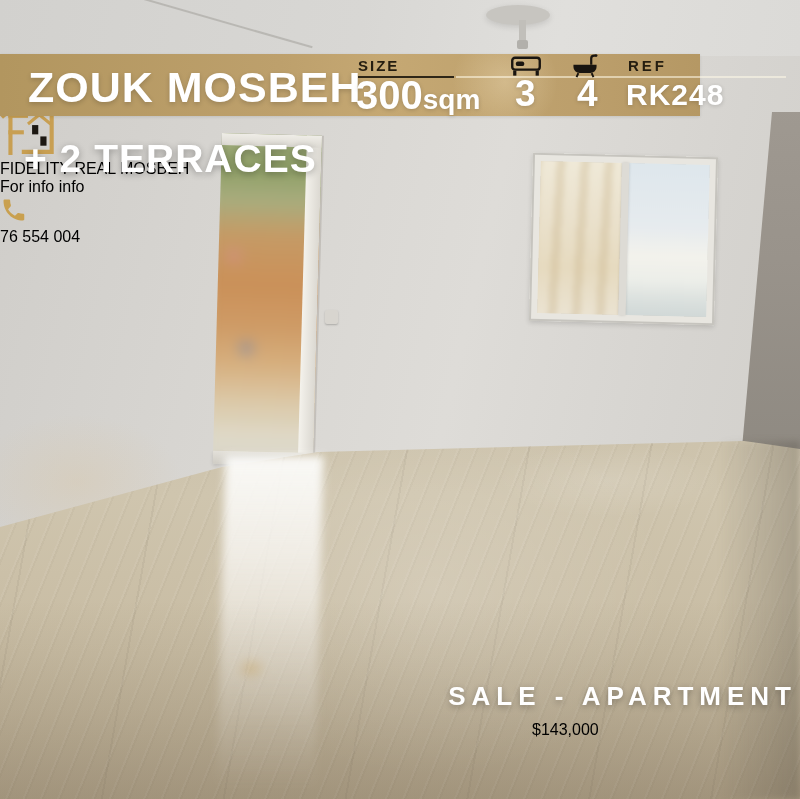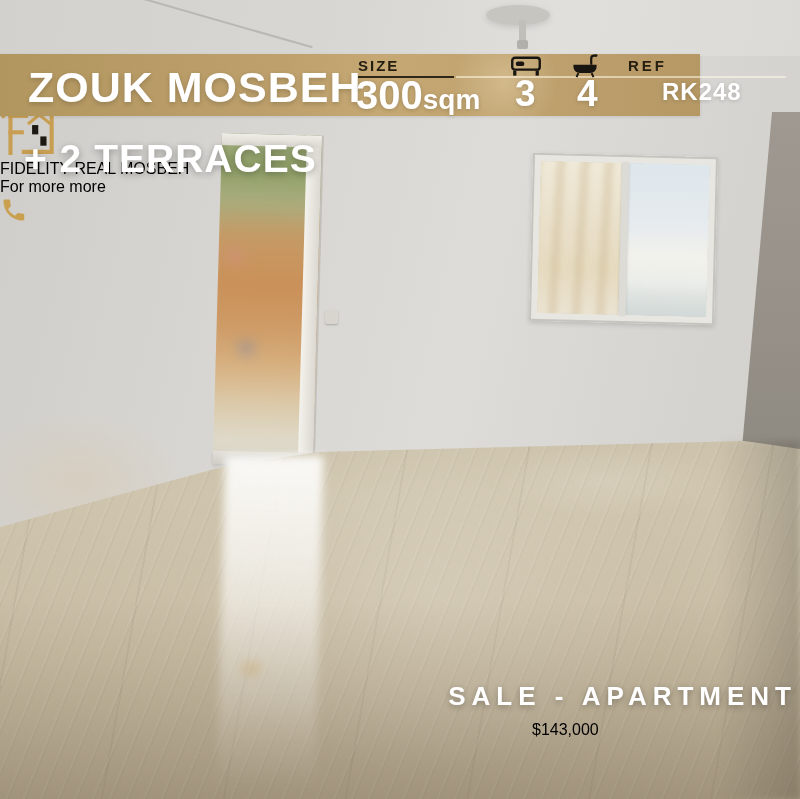--- a/index.html
+++ b/index.html
@@ -88,21 +88,21 @@
   .hdr-value{position:absolute;top:19px;color:#fff;font-weight:bold;
     text-shadow:0 1px 4px rgba(0,0,0,.18);white-space:nowrap;}
   .size-col .hdr-label{left:358px;}
   .size-value{left:356px;font-size:40px;}
   .size-unit{font-size:28px;font-weight:bold;}
   .bed-icon-box{position:absolute;left:508px;top:1px;width:36px;height:21px;}
   .bed-num{left:515px;font-size:37px;}
   .bath-icon-box{position:absolute;left:570px;top:0px;width:30px;height:22px;}
   .bath-num{left:577px;font-size:37px;}
   .ref-label{left:628px;letter-spacing:3px;}
-  .ref-value{left:626px;font-size:24px;top:24px;letter-spacing:1px;margin-left:36px;}
+  .ref-value{left:626px;font-size:30px;top:24px;letter-spacing:1px;}
   
   .terraces{position:absolute;left:24px;top:137px;font-size:39px;font-weight:bold;color:#fff;
     letter-spacing:1px;text-shadow:0 2px 7px rgba(0,0,0,.30);white-space:nowrap;}
   .sale-type{position:absolute;right:3px;top:681px;font-size:26px;font-weight:bold;color:#fff;
     letter-spacing:6px;text-shadow:0 2px 6px rgba(0,0,0,.30);white-space:nowrap;}
   .price-band{position:absolute;left:532px;top:721px;width:274px;height:59px;
     background:linear-gradient(180deg,#e5c67c 0%,#d9b765 55%,#cdا??}
   .price-band{position:absolute;left:508px;top:721px;width:274px;height:59px;
     background:linear-gradient(180deg,#e5c67c 0%,#d9b765 55%,#cba64f 100%);
     display:flex;align-items:center;justify-content:center;padding-left:46px;}
@@ -222,21 +222,22 @@
       </g>
       <g stroke="#c89f52" fill="none" stroke-width="3">
         <path d="M27 35 L38 26 L49 35"></path>
       </g>
       <rect x="31" y="36" width="6" height="9" fill="#1c1812"></rect>
       <rect x="39" y="47" width="6" height="9" fill="#1c1812"></rect>
     </svg>
   </div>
   <div class="agency-name">FIDELITY REAL MOSBEH</div>
   <div class="agency-tagline"></div>
-  <div class="info-label">For more more</div>
+  <div class="info-label">For info info</div>
   <div class="phone-icon-box">
     <svg viewBox="0 0 24 24" width="28" height="28">
       <path d="M6.6 10.8c1.4 2.7 3.5 4.8 6.2 6.2l2.1-2.1c.3-.3.7-.4 1.1-.25 1.2.4 2.5.62 3.8.62.6 0 1 .45 1 1V20c0 .55-.45 1-1 1C10.4 21 3 13.6 3 4c0-.55.45-1 1-1h3.7c.55 0 1 .45 1 1 0 1.3.22 2.6.62 3.8.12.4.03.8-.25 1.1l-2.47 2.9z" fill="#c9a04f"></path>
     </svg>
   </div>
   <div class="phone-divider"></div>
+  <div class="phone-number">76 554 004</div>
 
 </div>
 
 </body></html>

